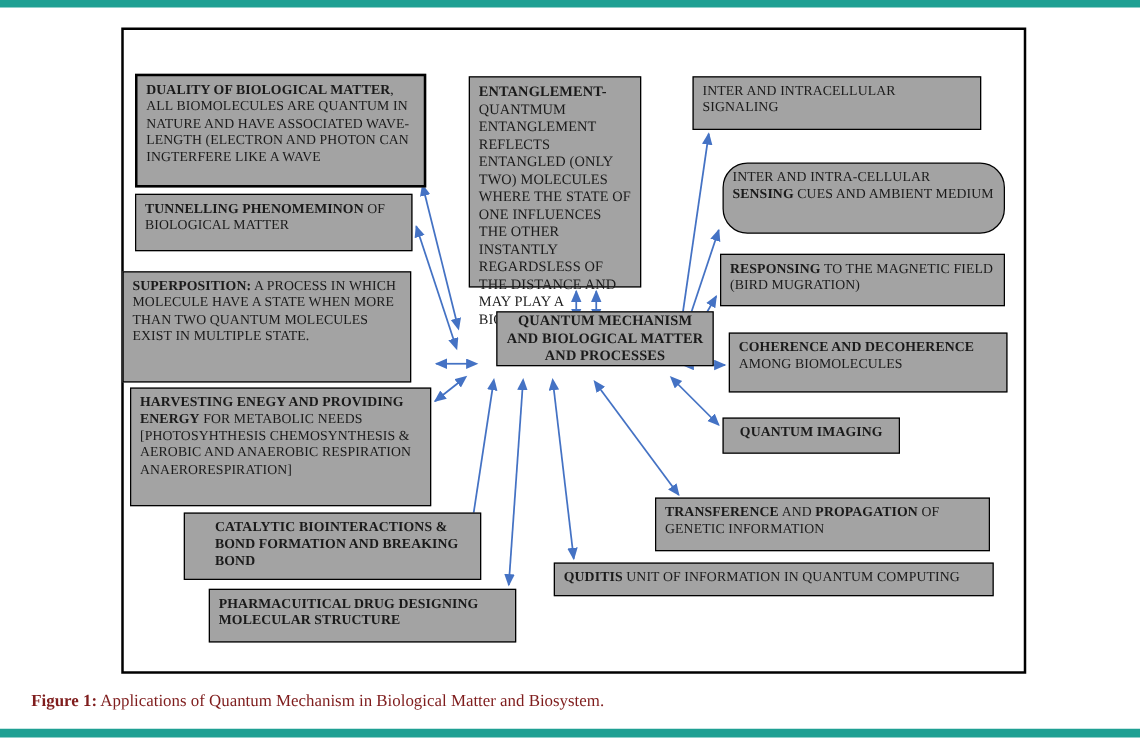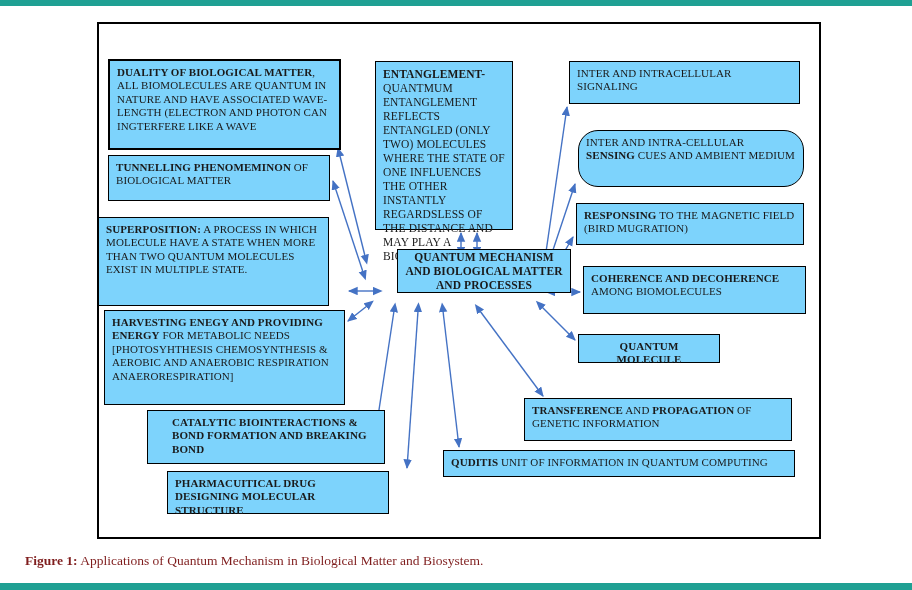--- a/index.html
+++ b/index.html
@@ -20,38 +20,38 @@
     width: 724px; height: 517px;
     border: 2px solid #000; background: #fff;
   }
   svg.connectors {
     position: absolute; left: 0; top: 0; width: 912px; height: 590px;
     pointer-events: none;
   }
   .node {
     position: absolute;
     border: 1px solid #000;
-    background: #7dd3fc;
+    background: #a3a3a3;
     padding: 5px 7px;
     font-size: 11px;
     line-height: 1.22;
     letter-spacing: 0.1px;
   }
   .node .b { font-weight: bold; }
   #n-duality   { left:108px; top:59px;  width:233px; height:91px; border-width:2px; }
   #n-tunnel    { left:108px; top:155px; width:222px; height:46px; }
   #n-super     { left:98px; top:217px; width:231px; height:89px; }
   #n-harvest   { left:104px; top:310px; width:241px; height:95px; }
   #n-catalytic { left:147px; top:410px; width:238px; height:54px;padding-left:24px; }
-  #n-pharma    { left:167px; top:471px; width:222px; height:43px; }
+  #n-pharma    { left:167px; top:471px; width:246px; height:43px; }
   #n-entangle  { left:375px; top:61px;  width:138px; height:169px; font-size:11.5px; }
   #n-center    { left:397px; top:249px; width:174px; height:44px;
                  display:flex; align-items:center; justify-content:center;
                  text-align:center; font-size:11.5px; }
-  #n-signal    { left:569px; top:61px;  width:231px; height:43px; }
+  #n-signal    { left:554px; top:61px;  width:231px; height:43px; }
   #n-sensing   { left:578px; top:130px; width:226px; height:57px;border-radius:20px; }
   #n-respond   { left:576px; top:203px; width:228px; height:42px; }
   #n-coherence { left:583px; top:266px; width:223px; height:48px; }
   #n-imaging   { left:578px; top:334px; width:142px; height:29px; text-align:center; }
   #n-transfer  { left:524px; top:398px; width:268px; height:43px; }
   #n-quditis   { left:443px; top:450px; width:352px; height:27px; white-space:nowrap; }
 
   .caption {
     position: absolute; left: 25px; top: 553px;
     font-size: 13.5px; color: #7f1d1d;
@@ -98,21 +98,21 @@
 <div class="node" id="n-catalytic"><span class="b">CATALYTIC BIOINTERACTIONS &amp; BOND FORMATION AND BREAKING BOND</span></div>
 <div class="node" id="n-pharma"><span class="b">PHARMACUITICAL DRUG DESIGNING MOLECULAR STRUCTURE</span></div>
 <div class="node" id="n-entangle"><span class="b">ENTANGLEMENT-</span><span>QUANTMUM ENTANGLEMENT REFLECTS ENTANGLED (ONLY TWO) MOLECULES WHERE THE STATE OF ONE INFLUENCES THE OTHER INSTANTLY REGARDSLESS OF THE DISTANCE AND MAY PLAY A BIOLOGICAL ROLE</span></div>
 <div class="node" id="n-center">
     <span class="b">QUANTUM MECHANISM AND BIOLOGICAL MATTER AND PROCESSES</span>
   </div>
 <div class="node" id="n-signal"><span>INTER AND INTRACELLULAR SIGNALING</span></div>
 <div class="node" id="n-sensing"><span>INTER AND INTRA-CELLULAR </span><span class="b">SENSING</span><span> CUES AND AMBIENT MEDIUM</span></div>
 <div class="node" id="n-respond"><span class="b">RESPONSING</span><span> TO THE MAGNETIC FIELD (BIRD MUGRATION)</span></div>
 <div class="node" id="n-coherence"><span class="b">COHERENCE AND DECOHERENCE</span><span> AMONG BIOMOLECULES</span></div>
-<div class="node" id="n-imaging"><span class="b">QUANTUM MOLECULE</span></div>
+<div class="node" id="n-imaging"><span class="b">QUANTUM IMAGING</span></div>
 <div class="node" id="n-transfer"><span class="b">TRANSFERENCE</span><span> AND </span><span class="b">PROPAGATION</span><span> OF GENETIC INFORMATION</span></div>
 <div class="node" id="n-quditis"><span class="b">QUDITIS</span><span> UNIT OF INFORMATION IN QUANTUM COMPUTING</span></div>
 
 <div class="caption">
   <span class="b">Figure 1:</span><span> Applications of Quantum Mechanism in Biological Matter and Biosystem.</span>
 </div>
 
 <div class="accent-bar bottom" style="background-color: rgb(31, 160, 147);"></div>
 
 </body></html>

